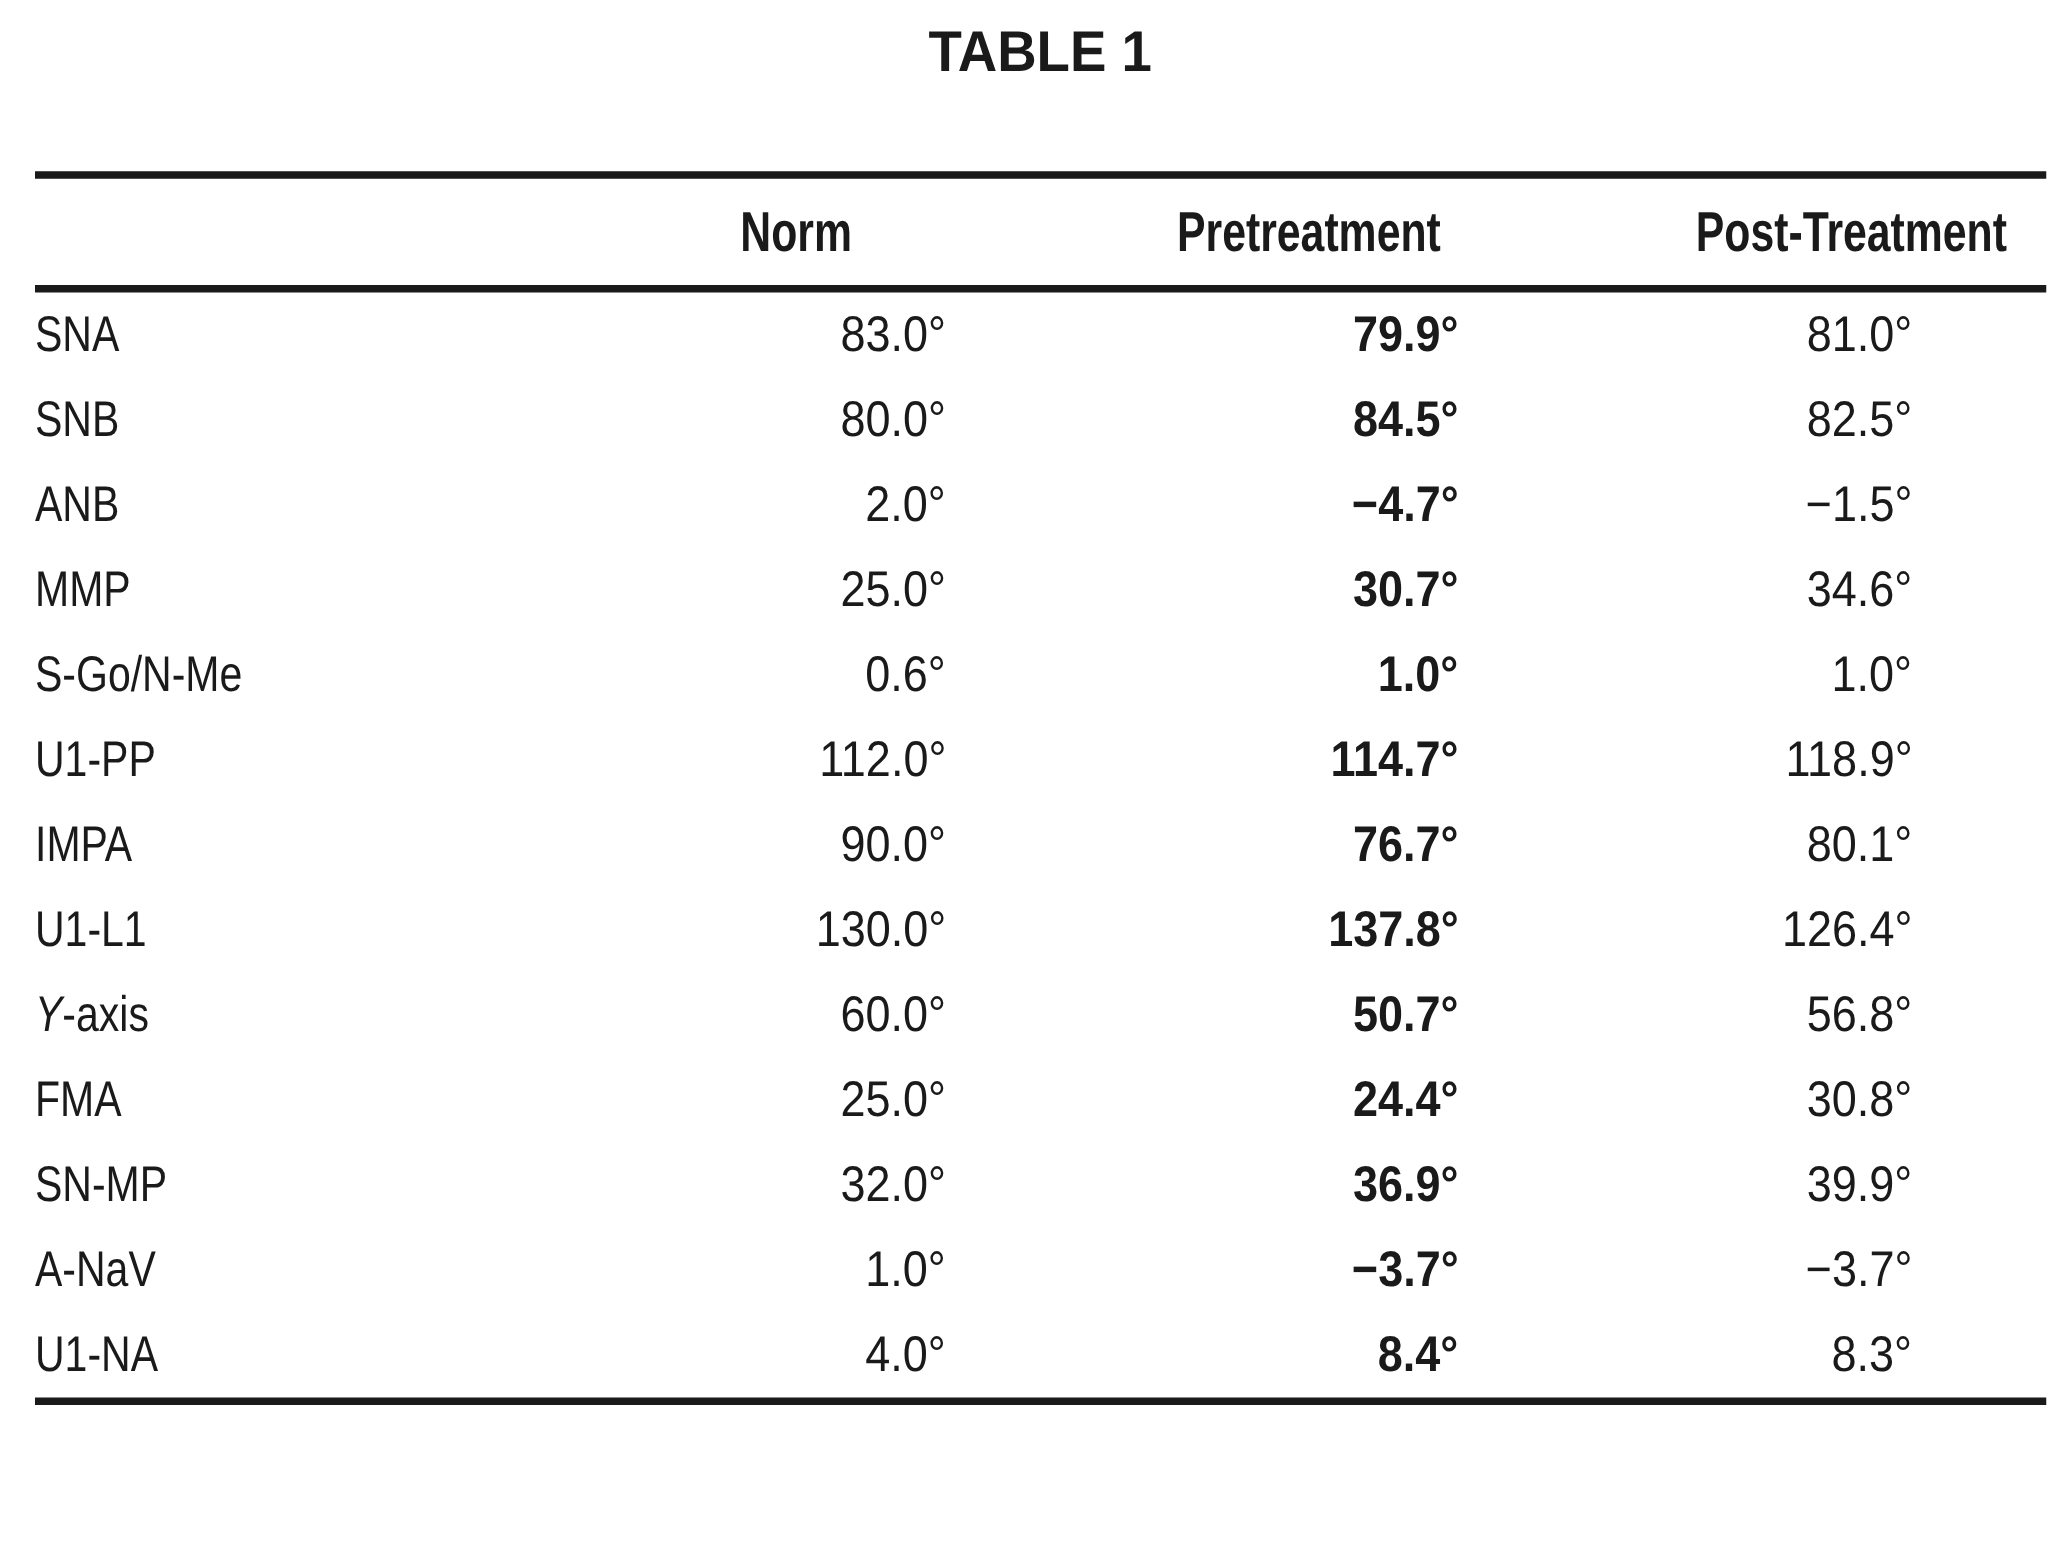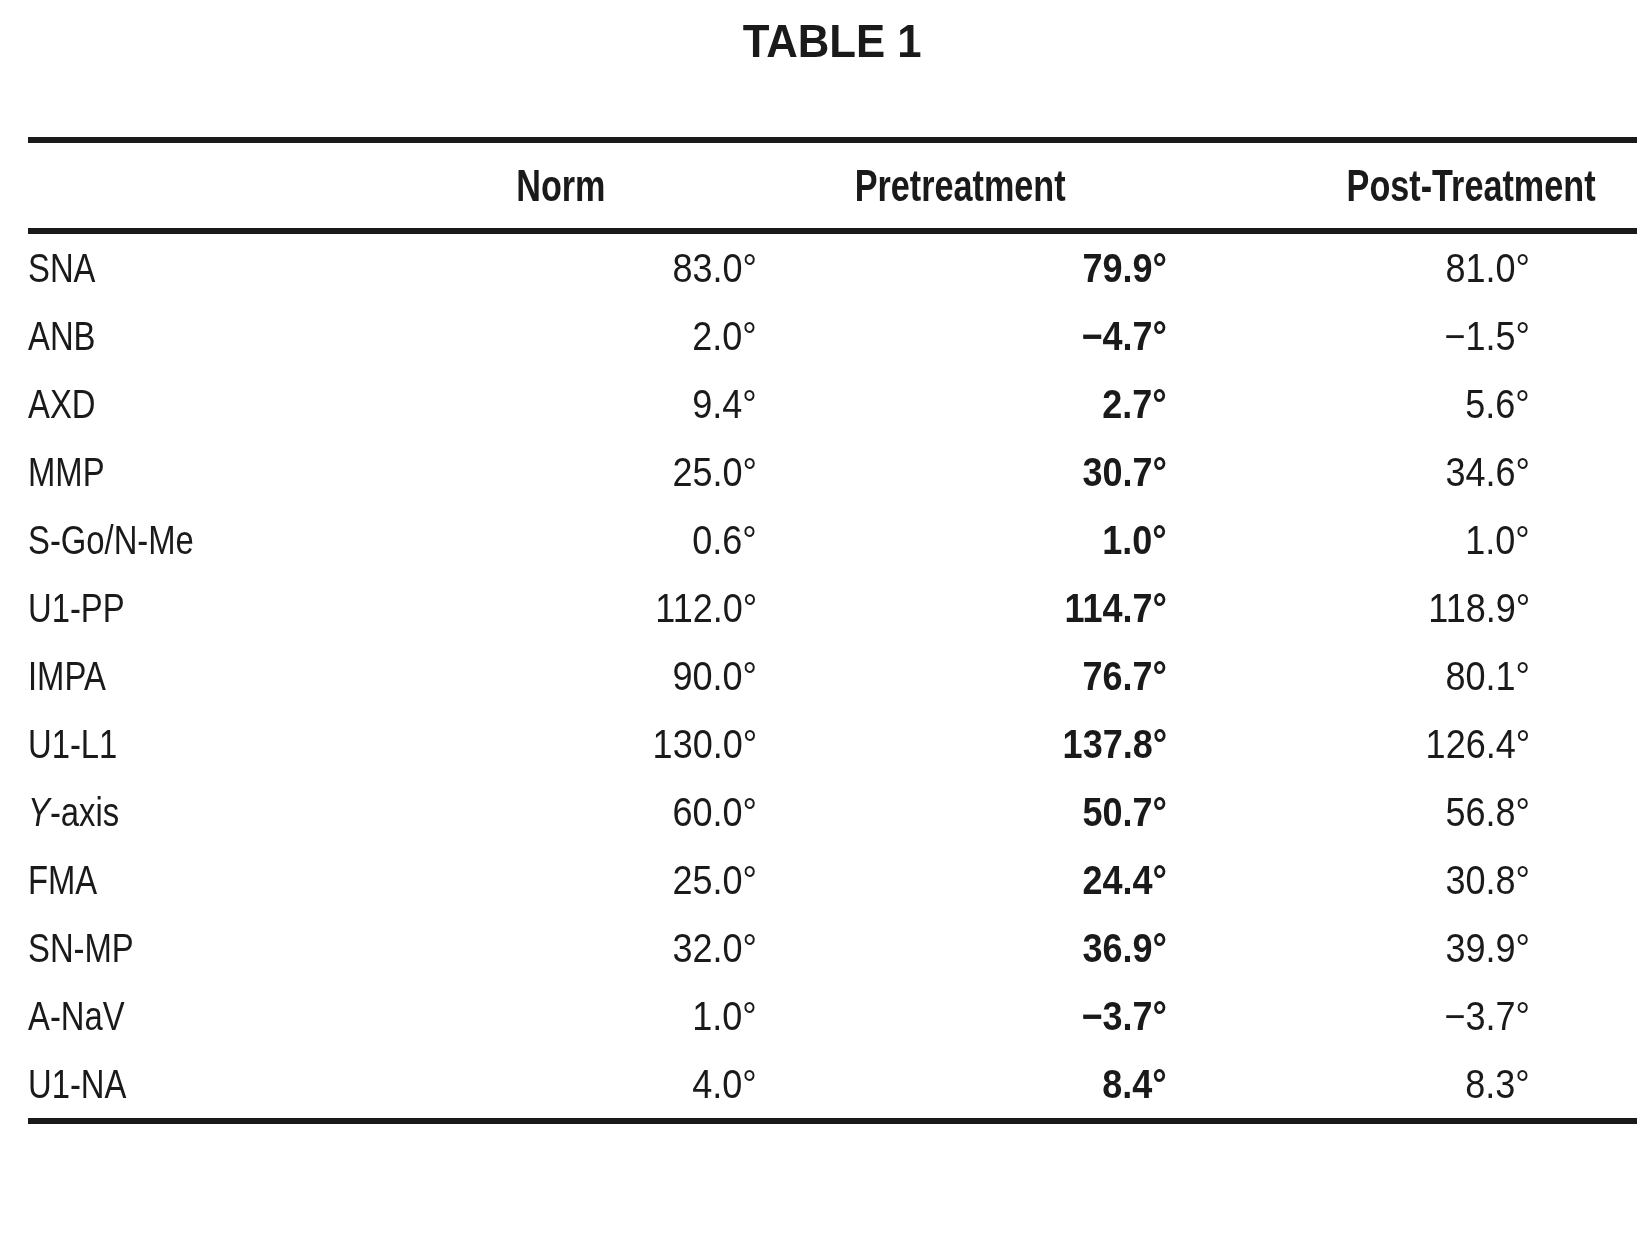--- a/index.html
+++ b/index.html
@@ -46,21 +46,21 @@
   col.c3 { width: 480px; }
   col.c4 { width: 369px; }
 
   thead th {
     height: 85px;
     border-bottom: 6px solid #1a1a1a;
     font-weight: bold;
     font-size: 45px;
     padding: 0;
     vertical-align: middle;
-    text-align: left;
+    text-align: center;
   }
   thead th.h-blank { text-align: left; }
   thead th.h-norm { padding-right: 30px; }
   thead th.h-pre  { padding-right: 28px; }
   thead th.h-post { padding-right: 21px; }
 
   tbody td {
     height: 68px;
     padding: 0;
     vertical-align: middle;
@@ -99,30 +99,30 @@
       </tr>
     </thead>
     <tbody>
       <tr>
         <td class="cell-label"><span class="tx tx-label"><i></i><span>SNA</span></span></td>
         <td class="cell-num v-norm"><span class="tx tx-num">83.0°</span></td>
         <td class="cell-num v-pre"><span class="tx tx-num">79.9°</span></td>
         <td class="cell-num v-post"><span class="tx tx-num">81.0°</span></td>
       </tr>
       <tr>
+        <td class="cell-label"><span class="tx tx-label"><i></i><span>SNB</span></span></td>
+        <td class="cell-num v-norm"><span class="tx tx-num">80.0°</span></td>
+        <td class="cell-num v-pre"><span class="tx tx-num">84.5°</span></td>
+        <td class="cell-num v-post"><span class="tx tx-num">82.5°</span></td>
+      </tr>
+      <tr>
         <td class="cell-label"><span class="tx tx-label"><i></i><span>ANB</span></span></td>
         <td class="cell-num v-norm"><span class="tx tx-num">2.0°</span></td>
         <td class="cell-num v-pre"><span class="tx tx-num">−4.7°</span></td>
         <td class="cell-num v-post"><span class="tx tx-num">−1.5°</span></td>
-      </tr>
-      <tr>
-        <td class="cell-label"><span class="tx tx-label"><i></i><span>AXD</span></span></td>
-        <td class="cell-num v-norm"><span class="tx tx-num">9.4°</span></td>
-        <td class="cell-num v-pre"><span class="tx tx-num">2.7°</span></td>
-        <td class="cell-num v-post"><span class="tx tx-num">5.6°</span></td>
       </tr>
       <tr>
         <td class="cell-label"><span class="tx tx-label"><i></i><span>MMP</span></span></td>
         <td class="cell-num v-norm"><span class="tx tx-num">25.0°</span></td>
         <td class="cell-num v-pre"><span class="tx tx-num">30.7°</span></td>
         <td class="cell-num v-post"><span class="tx tx-num">34.6°</span></td>
       </tr>
       <tr>
         <td class="cell-label"><span class="tx tx-label"><i></i><span>S-Go/N-Me</span></span></td>
         <td class="cell-num v-norm"><span class="tx tx-num">0.6°</span></td>

